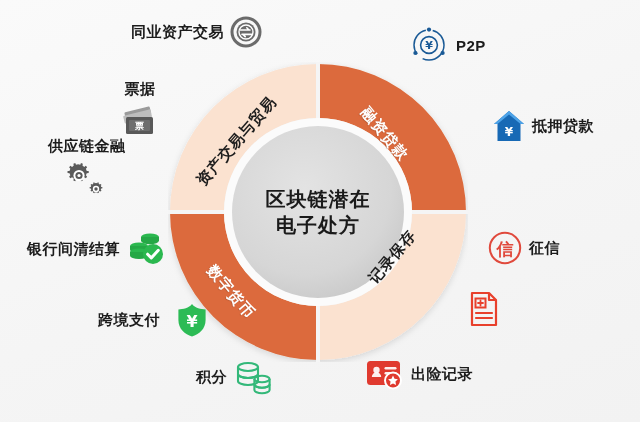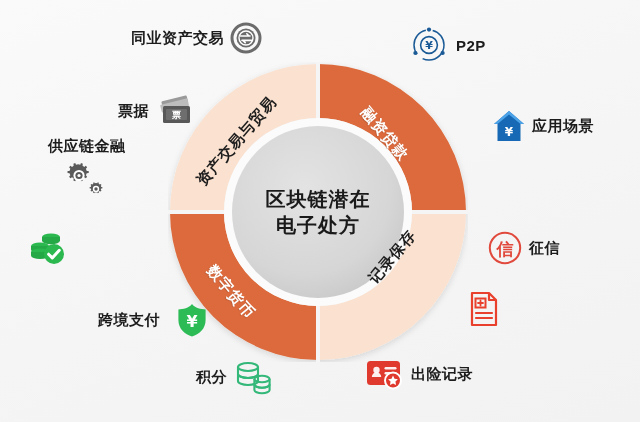--- a/index.html
+++ b/index.html
@@ -125,33 +125,33 @@
     <div class="ring-label" style="left:196px; top:38px;  transform: rotate(50deg); transform-origin: left center;">融资贷款</div>
     <div class="ring-label dark" style="left:204px; top:210px; transform: rotate(-50deg); transform-origin: left center;">记录保存</div>
     <div class="ring-label" style="left:42px;  top:196px; transform: rotate(50deg); transform-origin: left center;">数字货币</div>
 
     <div class="center-text">
       <div>区块链潜在</div>
       <div>电子处方</div>
     </div>
   </div>
 
-  <div class="node" style="left:131px; top:22px;">
+  <div class="node" style="left:131px; top:16px;">
     <span class="lbl">同业资产交易</span>
     <span class="ico">
       <svg width="32" height="32" viewBox="0 0 32 32">
         <circle cx="16" cy="16" r="14" fill="none" stroke="#6b6b6b" stroke-width="3"></circle>
         <circle cx="16" cy="16" r="9.5" fill="#6b6b6b"></circle>
         <circle cx="16" cy="16" r="7" fill="none" stroke="#ffffff" stroke-width="1.4"></circle>
         <path d="M10.5 14 H20 M19 14 l-2.2 -2.2 M21.5 18.4 H12 M13 18.4 l2.2 2.2" fill="none" stroke="#ffffff" stroke-width="1.6" stroke-linecap="round" stroke-linejoin="round"></path>
       </svg>
     </span>
   </div>
 
-  <div class="node" style="left:118px; top:94px;">
+  <div class="node" style="left:118px; top:80px;flex-direction:column;">
     <span class="lbl">票据</span>
     <span class="ico">
       <svg width="44" height="34" viewBox="0 0 44 34">
         <g transform="rotate(-14 22 17)">
           <rect x="9" y="4" width="26" height="8" rx="1" fill="#9a9a9a"></rect>
           <rect x="7" y="7" width="28" height="8" rx="1" fill="#bdbdbd"></rect>
         </g>
         <rect x="8" y="12" width="27" height="17" rx="1.5" fill="#585858"></rect>
         <rect x="11" y="15" width="21" height="11" rx="1" fill="#6e6e6e"></rect>
         <text x="21.5" y="24.2" font-size="9" font-weight="bold" fill="#ffffff" text-anchor="middle" font-family="'DejaVu Sans', sans-serif">票</text>
@@ -193,21 +193,21 @@
   </div>
 
   <div class="node" style="left:492px; top:108px;">
     <span class="ico">
       <svg width="34" height="36" viewBox="0 0 34 36">
         <path d="M17 3 L32 16 L28.5 16 L28.5 33 L5.5 33 L5.5 16 L2 16 Z" fill="#1769b5"></path>
         <path d="M17 3 L32 16 L28.5 16 L17 6.5 L5.5 16 L2 16 Z" fill="#4da3e8"></path>
         <text x="17" y="28" font-size="12" font-weight="bold" fill="#ffffff" text-anchor="middle" font-family="'DejaVu Sans', sans-serif">¥</text>
       </svg>
     </span>
-    <span class="lbl">应用场景</span>
+    <span class="lbl">抵押贷款</span>
   </div>
 
   <div class="node" style="left:487px; top:230px;">
     <span class="ico">
       <svg width="36" height="36" viewBox="0 0 36 36">
         <circle cx="18" cy="18" r="15.2" fill="none" stroke="#e0493c" stroke-width="2"></circle>
         <text x="18" y="24.6" font-size="17" font-weight="bold" fill="#e0493c" text-anchor="middle" font-family="'DejaVu Sans', sans-serif">信</text>
       </svg>
     </span>
     <span class="lbl">征信</span>
@@ -234,20 +234,21 @@
         <rect x="19.5" y="9" width="12" height="2.4" rx="1.2" fill="#ffffff" opacity="0.92"></rect>
         <rect x="19.5" y="14" width="12" height="2.4" rx="1.2" fill="#ffffff" opacity="0.92"></rect>
         <circle cx="28" cy="22.5" r="8" fill="#e03a2f" stroke="#ffffff" stroke-width="2"></circle>
         <path d="M28 17.6 l1.5 3.1 3.4 .5 -2.45 2.4 .58 3.38 -3.03-1.6 -3.03 1.6 .58-3.38 -2.45-2.4 3.4-.5z" fill="#ffffff"></path>
       </svg>
     </span>
     <span class="lbl">出险记录</span>
   </div>
 
   <div class="node" style="left:27px; top:230px;">
+    <span class="lbl">银行间清结算</span>
     <span class="ico">
       <svg width="42" height="38" viewBox="0 0 42 38">
         <ellipse cx="24" cy="7" rx="9" ry="3.6" fill="#2bb84f"></ellipse>
         <path d="M15 7 v3.6 a9 3.6 0 0 0 18 0 V7" fill="#25a846"></path>
         <ellipse cx="13" cy="16" rx="9" ry="3.6" fill="#2bb84f"></ellipse>
         <path d="M4 16 v3.6 a9 3.6 0 0 0 18 0 V16" fill="#25a846"></path>
         <ellipse cx="13" cy="22" rx="9" ry="3.6" fill="#2bb84f"></ellipse>
         <path d="M4 22 v3.4 a9 3.6 0 0 0 18 0 V22" fill="#25a846"></path>
         <circle cx="27" cy="24" r="10" fill="#2bb84f"></circle>
         <path d="M21.6 24.2 l3.7 3.7 7-7.6" fill="none" stroke="#ffffff" stroke-width="3" stroke-linecap="round" stroke-linejoin="round"></path>

